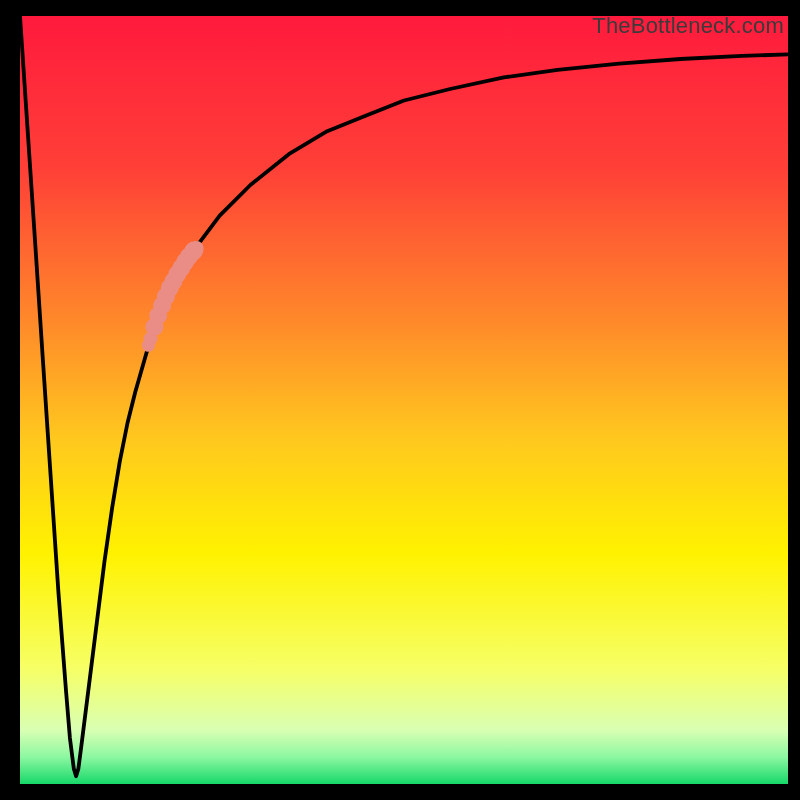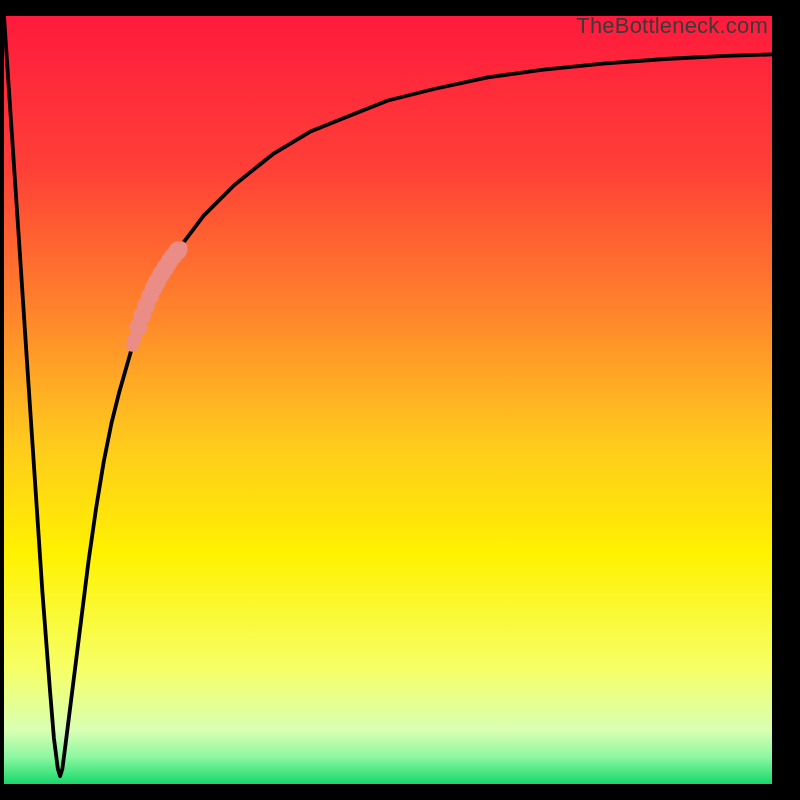--- a/index.html
+++ b/index.html
@@ -12,21 +12,21 @@
     font-family: Arial, Helvetica, sans-serif;
   }
   .frame {
     position: absolute;
     left: 0; top: 0;
     width: 800px; height: 800px;
     background: #000;
   }
   .plot-area {
     position: absolute;
-    left: 4px;
+    left: 20px;
     top: 16px;
     width: 768px;
     height: 768px;
   }
   .watermark {
     position: absolute;
     right: 4px;
     top: -3px;
     font-size: 22px;
     font-weight: 500;

